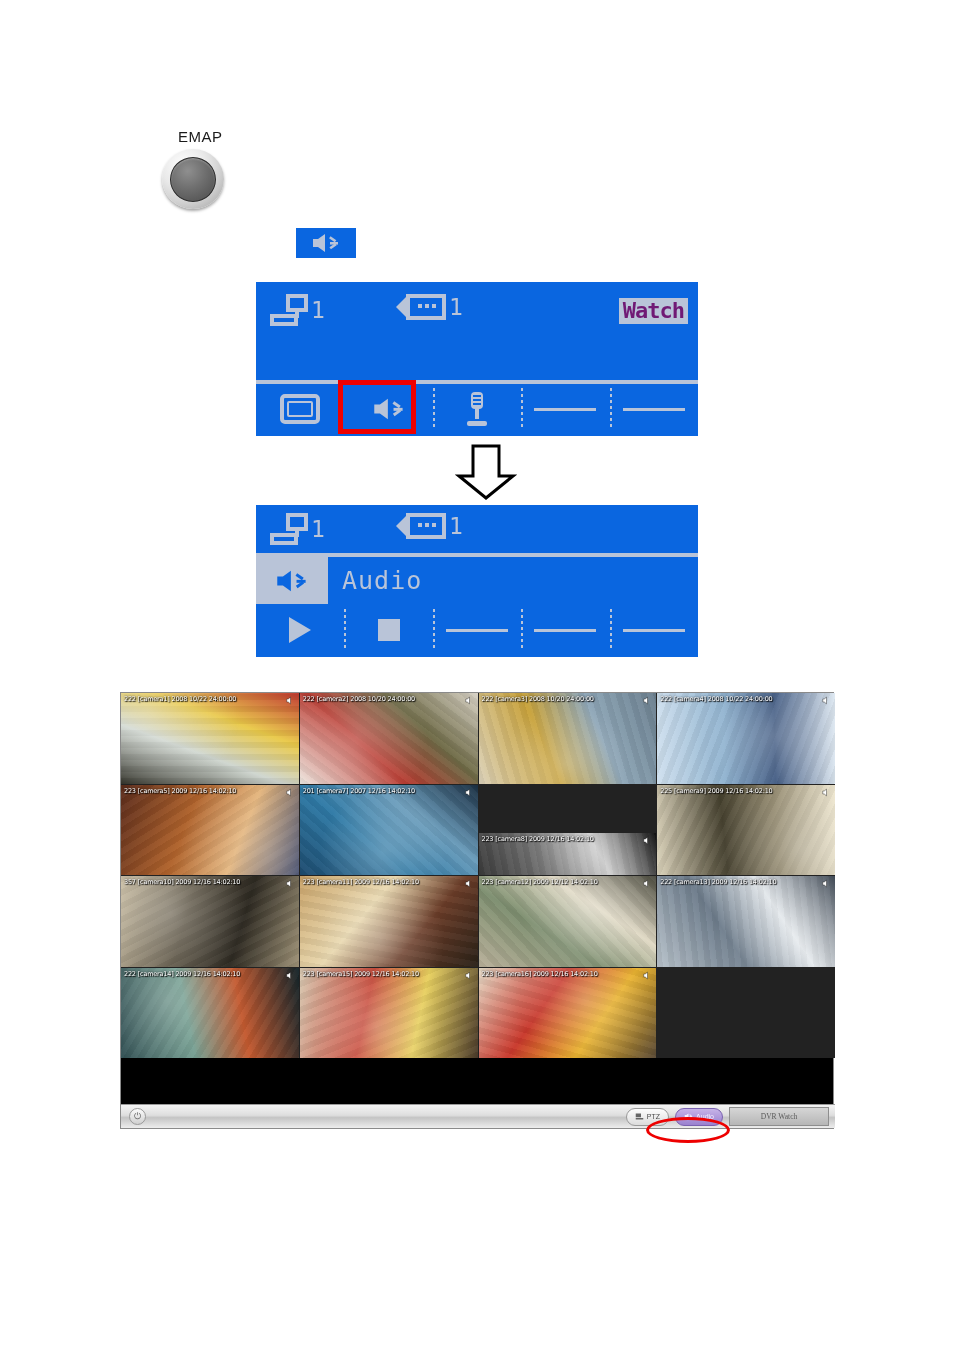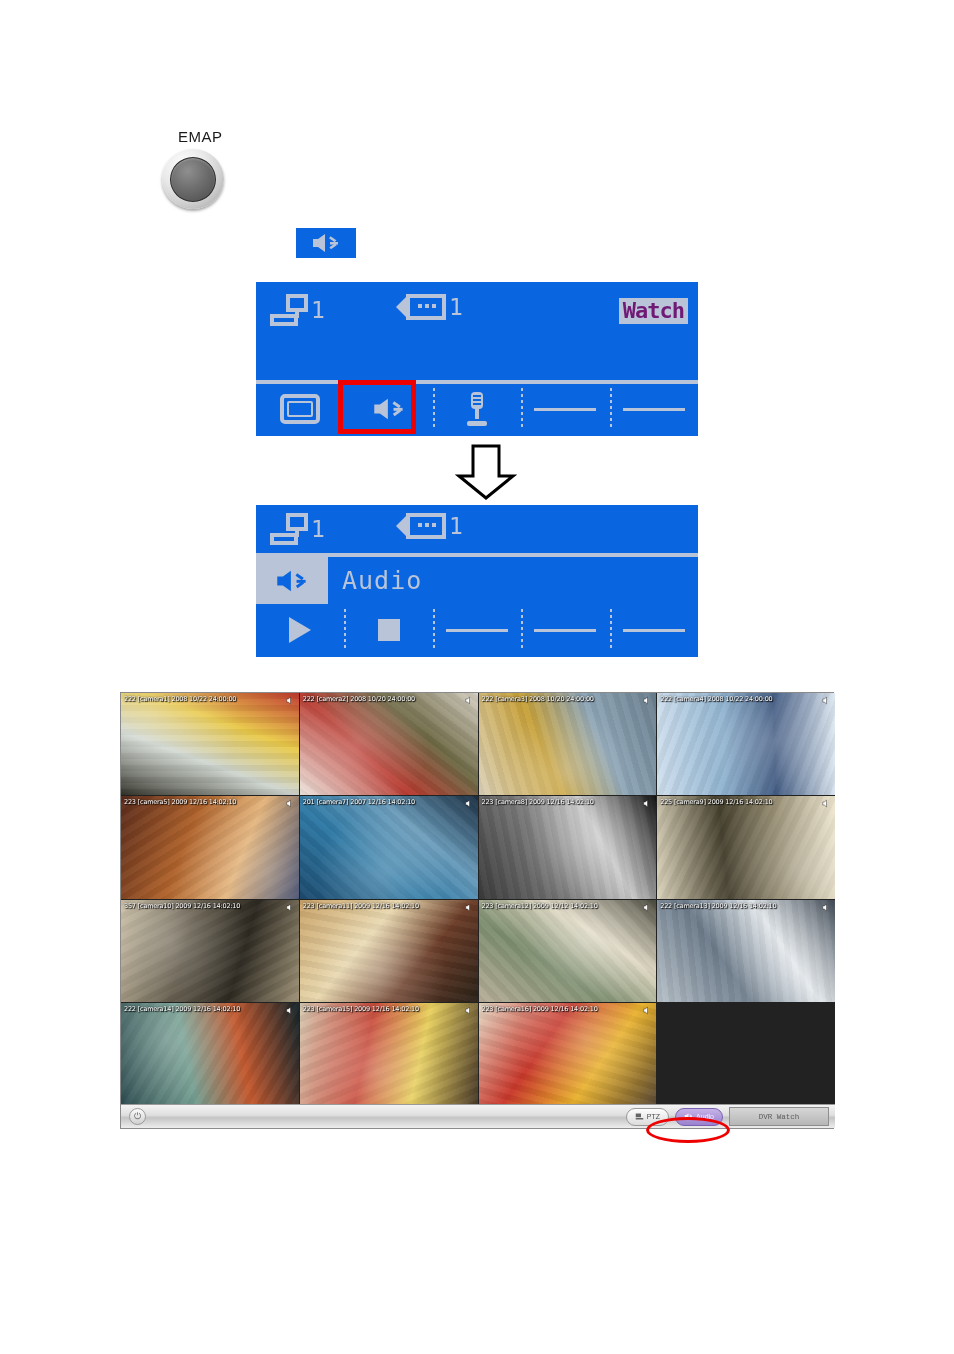--- a/index.html
+++ b/index.html
@@ -264,21 +264,21 @@
     width: 714px;
     height: 437px;
     background: #000;
     border: 1px solid #8a8a8a;
     box-sizing: border-box;
   }
   #grid {
     position: absolute;
     left: 0; top: 0;
     width: 714px;
-    height: 412px;
+    height: 365px;
     display: grid;
     grid-template-columns: repeat(4, 1fr);
     grid-template-rows: repeat(4, 1fr);
     gap: 1px;
     background: #222;
   }
   .cam-tile {
     position: relative;
     overflow: hidden;
   }
@@ -351,21 +351,21 @@
     border: 3px solid #ee0000;
     border-radius: 50%;
     box-sizing: border-box;
     pointer-events: none;
   }
   #dvr-watch-btn {
     width: 98px;
     height: 17px;
     border: 1px solid #8e8e8e;
     background: linear-gradient(to bottom, #d6d6d6, #b6b6b6);
-    font-family: Liberation Mono, monospace;
+    font-family: Liberation Serif, serif;
     font-size: 7.5px;
     color: #5a5a5a;
     display: flex;
     align-items: center;
     justify-content: center;
     margin-right: 6px;
   }
   .tb-icon { width: 9px; height: 9px; }
 </style>
 </head>
@@ -547,21 +547,21 @@
       </div>
       <div class="cam-tile" style="background: linear-gradient(38deg, rgb(29, 75, 110) 0%, rgb(47, 122, 166) 38%, rgb(106, 156, 187) 66%, rgb(27, 47, 66) 100%);">
         <div style="position: absolute; inset: 0px; opacity: 0.45; background: radial-gradient(circle at 47% 74%, rgba(255, 255, 255, 0.55), rgba(0, 0, 0, 0) 55%), repeating-linear-gradient(42deg, rgba(0, 0, 0, 0.1) 0px, rgba(0, 0, 0, 0.1) 6px, rgba(255, 255, 255, 0.06) 6px, rgba(255, 255, 255, 0.06) 12px);"></div>
         <div class="cam-osd">201 [camera7] 2007 12/16 14:02:10</div>
         <div class="cam-mute">
           <svg viewBox="0 0 12 12" width="9" height="9">
             <path d="M1 4 h2 L6 1.5 v9 L3 8 H1 Z" fill="#ffffff" stroke="#000" stroke-width=".5"></path>
           </svg>
         </div>
       </div>
-      <div class="cam-tile" style="background: linear-gradient(61deg, rgb(58, 58, 58) 0%, rgb(120, 120, 120) 38%, rgb(200, 200, 200) 66%, rgb(16, 16, 16) 100%);">
+      <div class="cam-tile" style="background: linear-gradient(61deg, rgb(58, 58, 58) 0%, rgb(120, 120, 120) 38%, rgb(200, 200, 200) 66%, rgb(16, 16, 16) 100%); margin-top: 48px;">
         <div style="position: absolute; inset: 0px; opacity: 0.45; background: radial-gradient(circle at 64% 43%, rgba(255, 255, 255, 0.55), rgba(0, 0, 0, 0) 55%), repeating-linear-gradient(79deg, rgba(0, 0, 0, 0.1) 0px, rgba(0, 0, 0, 0.1) 6px, rgba(255, 255, 255, 0.06) 6px, rgba(255, 255, 255, 0.06) 12px);"></div>
         <div class="cam-osd">223 [camera8] 2009 12/16 14:02:10</div>
         <div class="cam-mute">
           <svg viewBox="0 0 12 12" width="9" height="9">
             <path d="M1 4 h2 L6 1.5 v9 L3 8 H1 Z" fill="#ffffff" stroke="#000" stroke-width=".5"></path>
           </svg>
         </div>
       </div>
       <div class="cam-tile" style="background: linear-gradient(84deg, rgb(220, 212, 188) 0%, rgb(70, 65, 47) 38%, rgb(142, 132, 104) 66%, rgb(239, 231, 207) 100%);">
         <div style="position: absolute; inset: 0px; opacity: 0.45; background: radial-gradient(circle at 81% 72%, rgba(255, 255, 255, 0.55), rgba(0, 0, 0, 0) 55%), repeating-linear-gradient(116deg, rgba(0, 0, 0, 0.1) 0px, rgba(0, 0, 0, 0.1) 6px, rgba(255, 255, 255, 0.06) 6px, rgba(255, 255, 255, 0.06) 12px);"></div>

